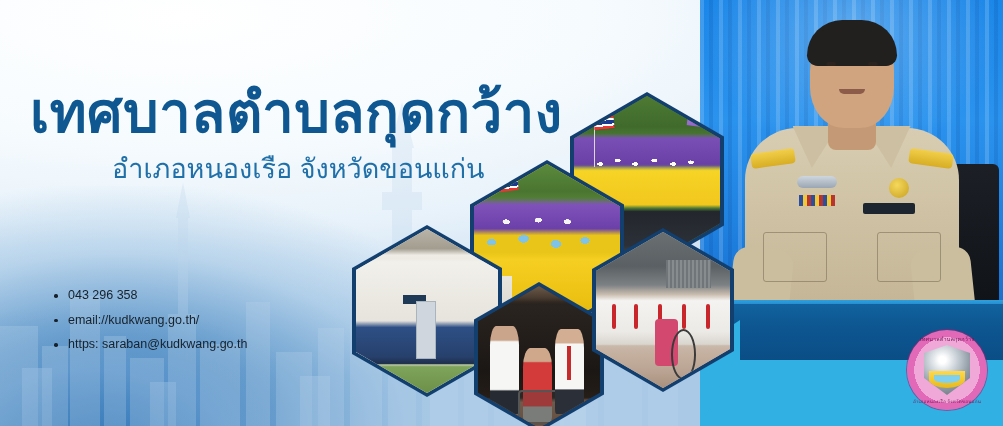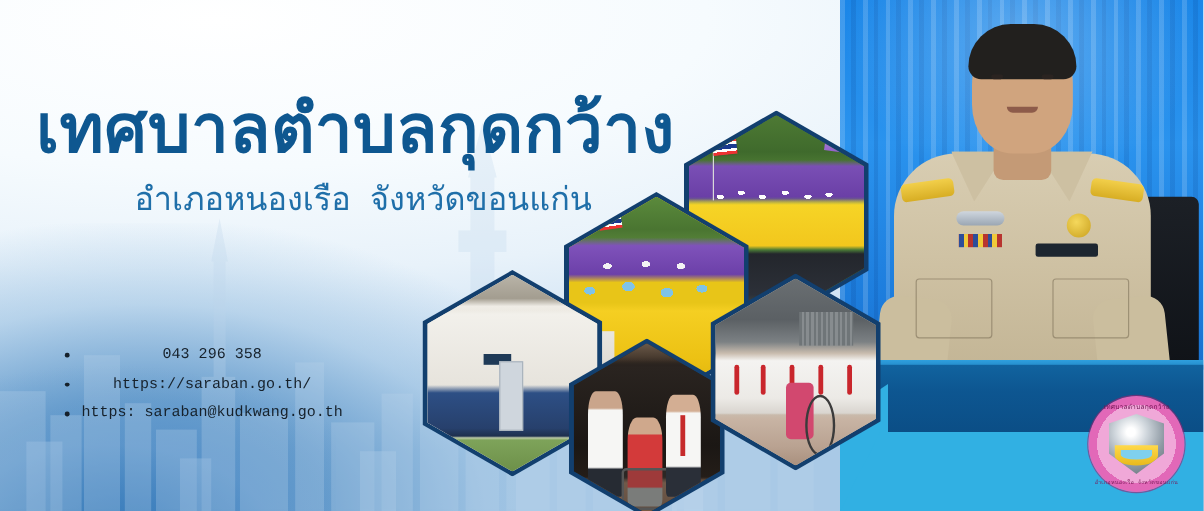--- a/index.html
+++ b/index.html
@@ -4,21 +4,20 @@
 <style>
   html,body{margin:0;padding:0;}
   body{
     width:1003px;height:426px;overflow:hidden;
     font-family:"Liberation Sans","DejaVu Sans",sans-serif;
     background:#f4fafd;
   }
   #banner{
     position:relative;width:1003px;height:426px;overflow:hidden;
     background:#f4fafd;
-    font-family:Liberation Mono, monospace;
   }
 
   
   .bg-base{
     position:absolute;inset:0;
     background:
       radial-gradient(120% 85% at 18% 4%, #ffffff 0%, #f6fbfe 34%, #e8f2fa 58%, #cfe2f3 78%, #a9c9e6 100%),
       linear-gradient(180deg,#f8fcfe 0%,#f2f9fd 40%,#cfe3f4 72%,#6b9fcd 100%);
   }
   .bg-blue-wash{
@@ -45,21 +44,21 @@
     position:absolute;left:112px;top:155px;
     font-size:27px;line-height:1.05;font-weight:400;
     color:#1f6fa9;white-space:nowrap;
   }
   .contact{
     position:absolute;left:52px;top:288px;
     list-style:none;margin:0;padding:0;
   }
   .contact li{
     position:relative;padding-left:16px;margin:0 0 9px 0;
-    font-size:12.5px;line-height:1.25;color:#16212b;white-space:nowrap;text-align:center;
+    font-size:12.5px;line-height:1.25;color:#16212b;white-space:nowrap;
   }
   .contact li:before{
     content:"";position:absolute;left:2px;top:6px;
     width:3.5px;height:3.5px;border-radius:50%;background:#16212b;
   }
 
   
   .hexes{position:absolute;left:0;top:0;width:1003px;height:426px;}
   .hex{
     position:absolute;
@@ -342,21 +341,21 @@
   </div>
 
   <div class="title">เทศบาลตำบลกุดกว้าง</div>
   <div class="subtitle">อำเภอหนองเรือ จังหวัดขอนแก่น</div>
 
   <ul class="contact">
     <li>
       <span>043 296 358</span>
     </li>
     <li>
-      <span>https://saraban.go.th/</span>
+      <span>email://kudkwang.go.th/</span>
     </li>
     <li>
       <span>https: saraban@kudkwang.go.th</span>
     </li>
   </ul>
 
   <div class="portrait">
     <div class="curtain-glow"></div>
     <div class="chair"></div>
     <div class="figure">

